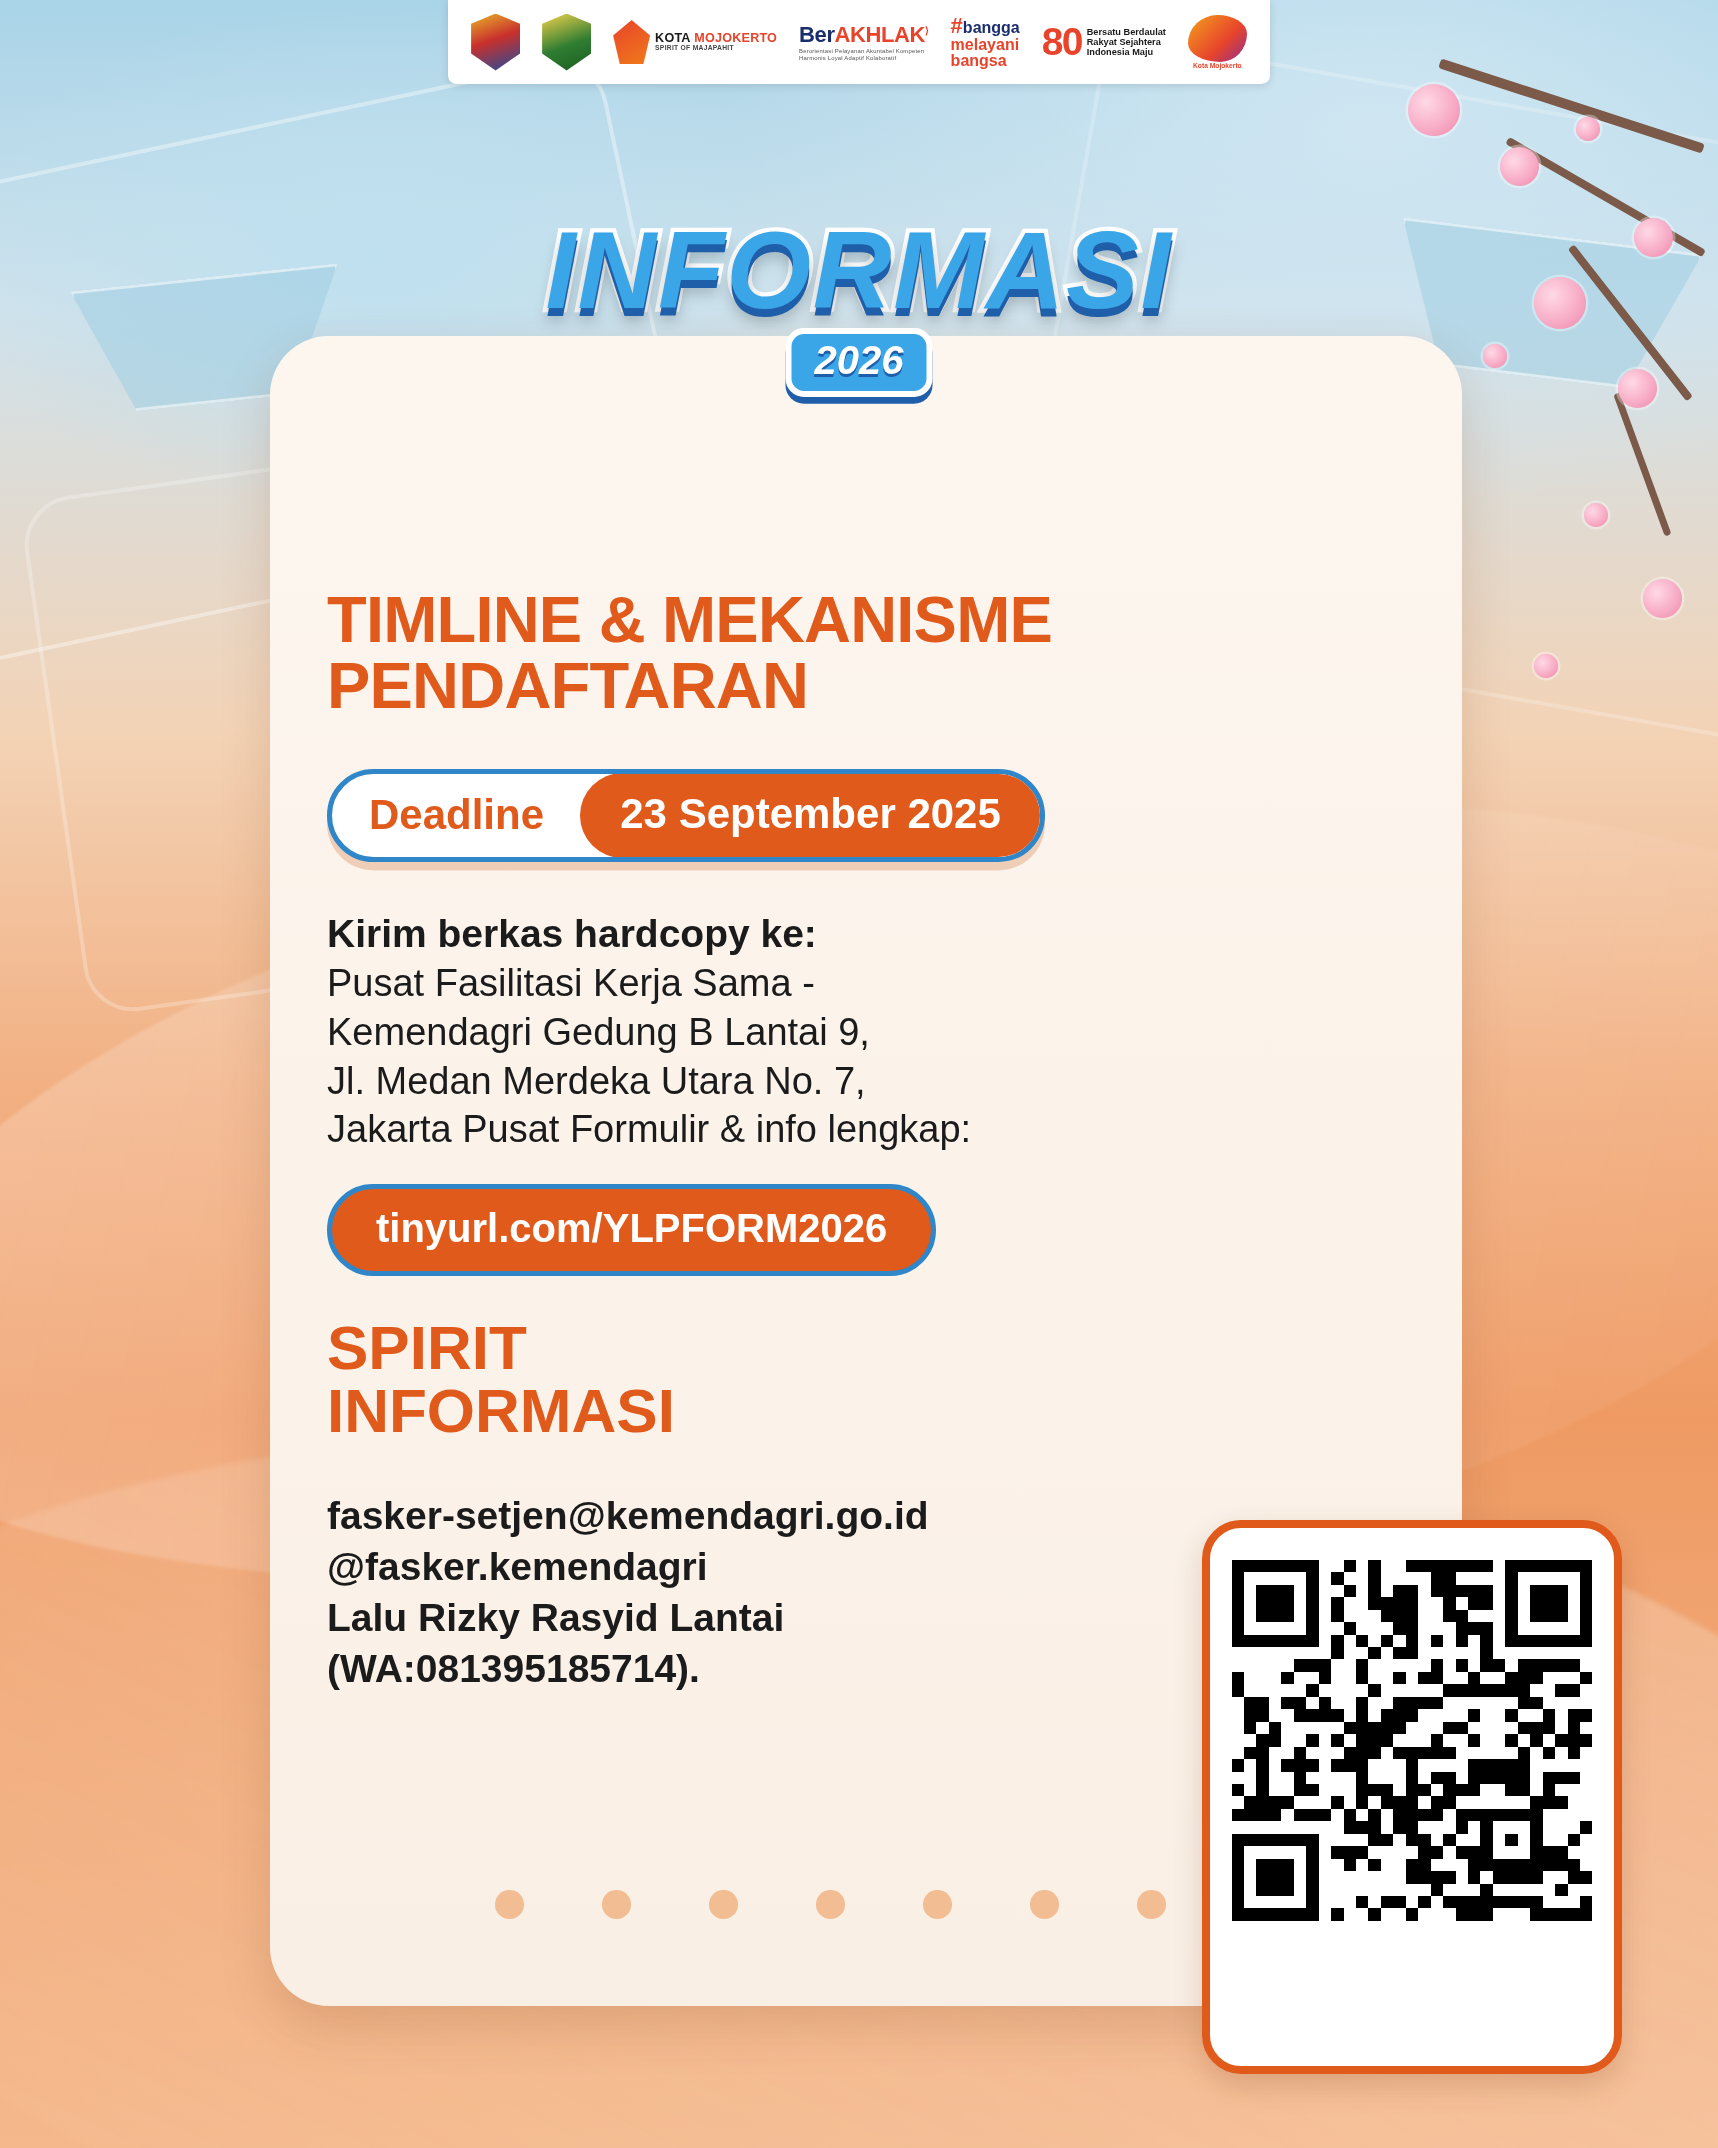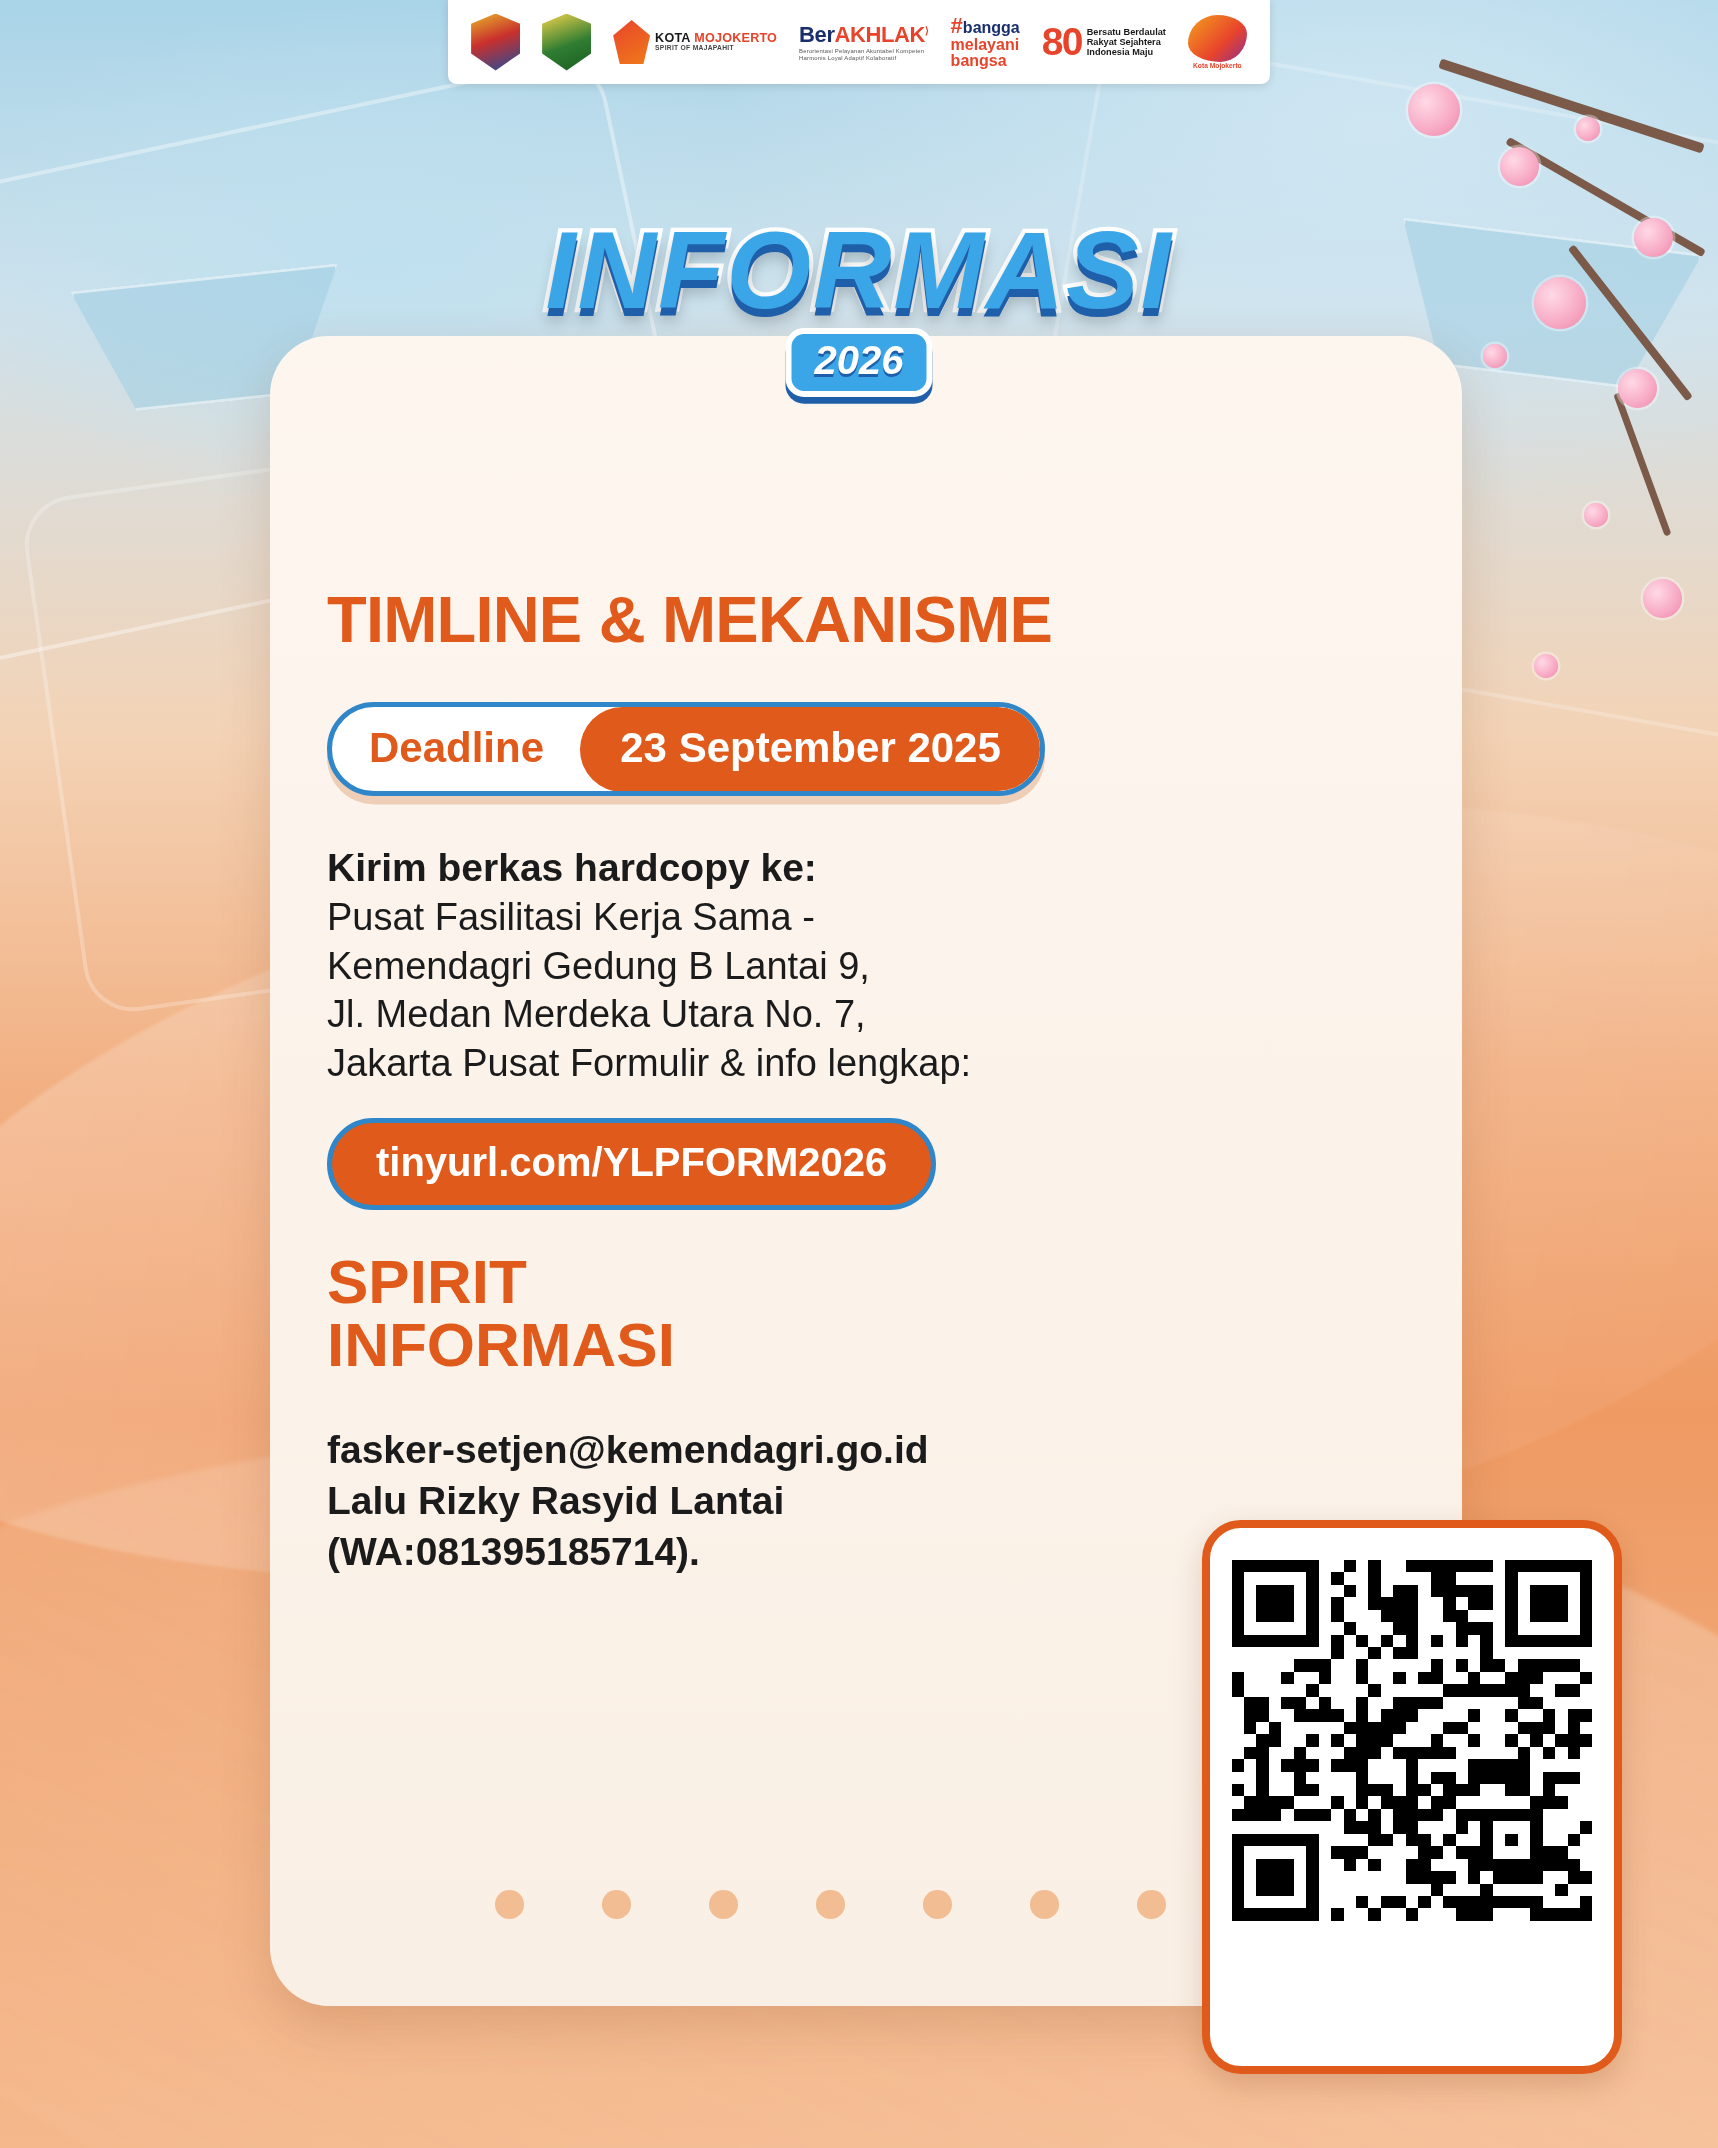--- a/index.html
+++ b/index.html
@@ -411,20 +411,21 @@
 <div class="card"></div>
 
 <div class="title-logo">
   <div class="beasiswa">INFORMASI</div>
   <div class="year-badge">2026</div>
 </div>
 
 <div class="card-inner">
   <div class="heading">
     <div>TIMLINE &amp; MEKANISME</div>
+    <div>PENDAFTARAN</div>
   </div>
 
   <div class="deadline-row">
     <div class="deadline-label">Deadline</div>
     <div class="deadline-value">23 September 2025</div>
   </div>
 
   <div class="body-block">
     <div class="body-strong">Kirim berkas hardcopy ke:</div>
     <div class="body-line">Pusat Fasilitasi Kerja Sama -</div>
@@ -435,20 +436,21 @@
 
   <div class="url-pill">tinyurl.com/YLPFORM2026</div>
 
   <div class="kontak">
     <div>SPIRIT</div>
     <div>INFORMASI</div>
   </div>
 
   <div class="contact-block">
     <div class="contact-line">fasker-setjen@kemendagri.go.id</div>
+    <div class="contact-line">@fasker.kemendagri</div>
     <div class="contact-line">Lalu Rizky Rasyid Lantai</div>
     <div class="contact-line">(WA:081395185714).</div>
   </div>
 </div>
 
 <div class="dots">
   <div class="dot"></div>
   <div class="dot"></div>
   <div class="dot"></div>
   <div class="dot"></div>

